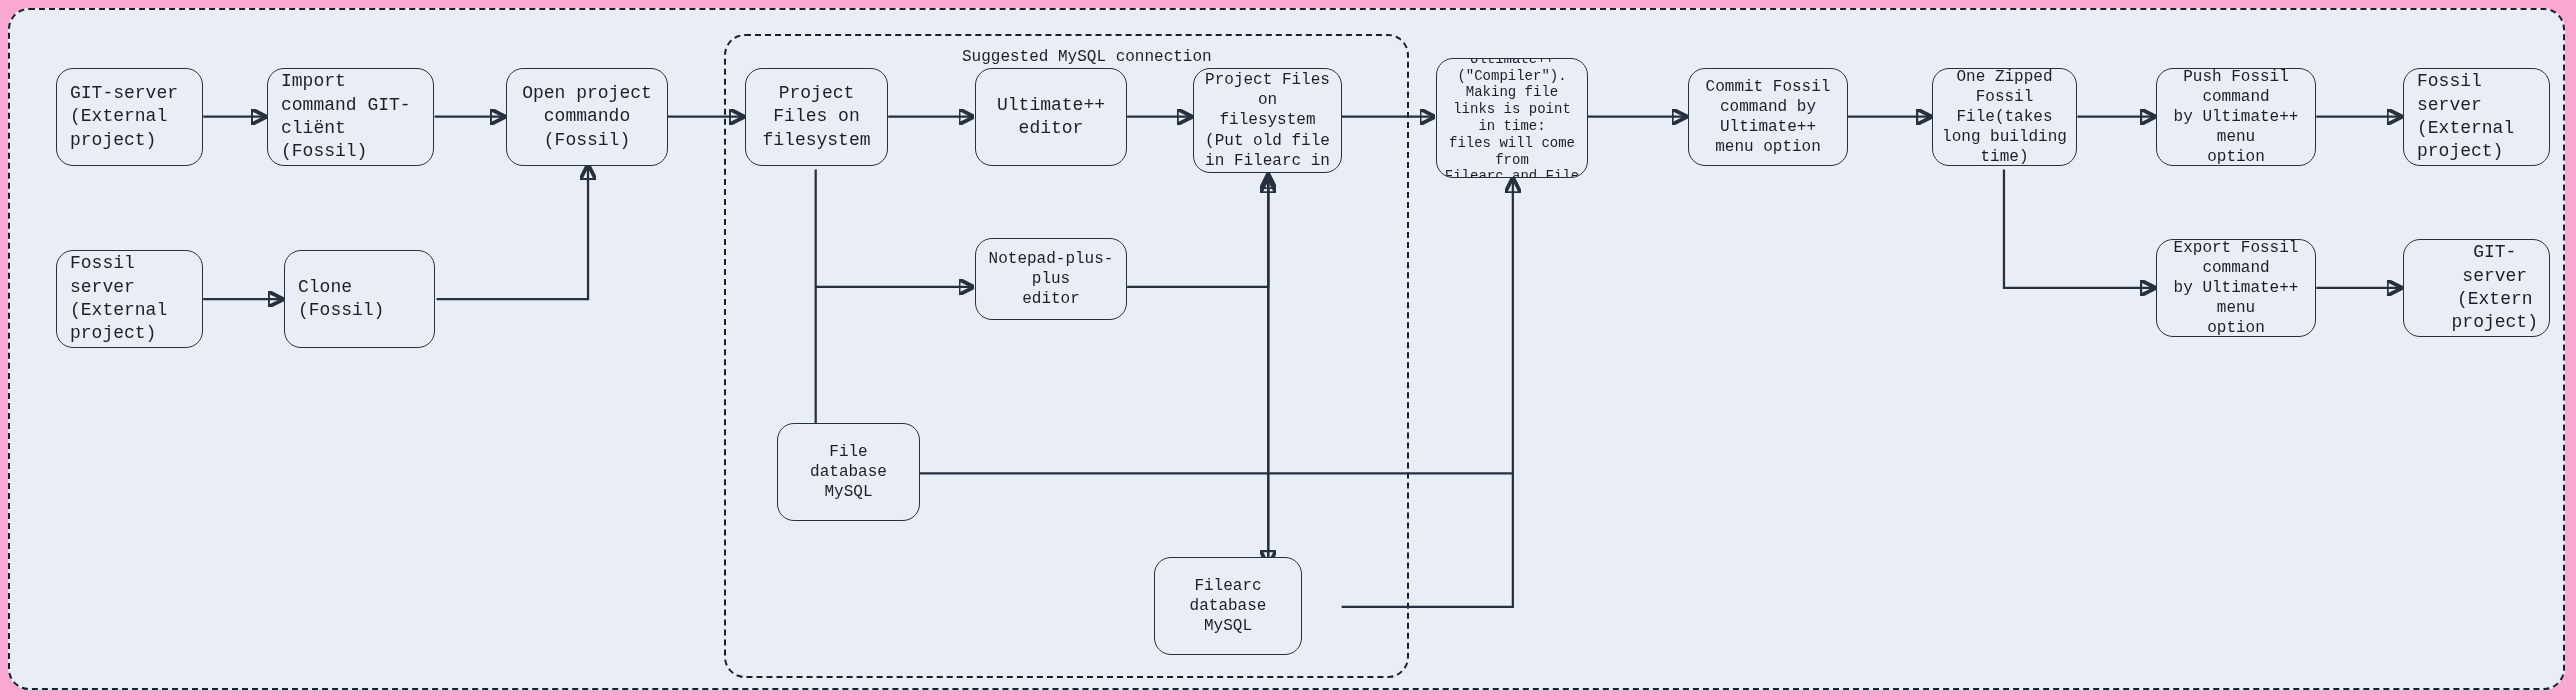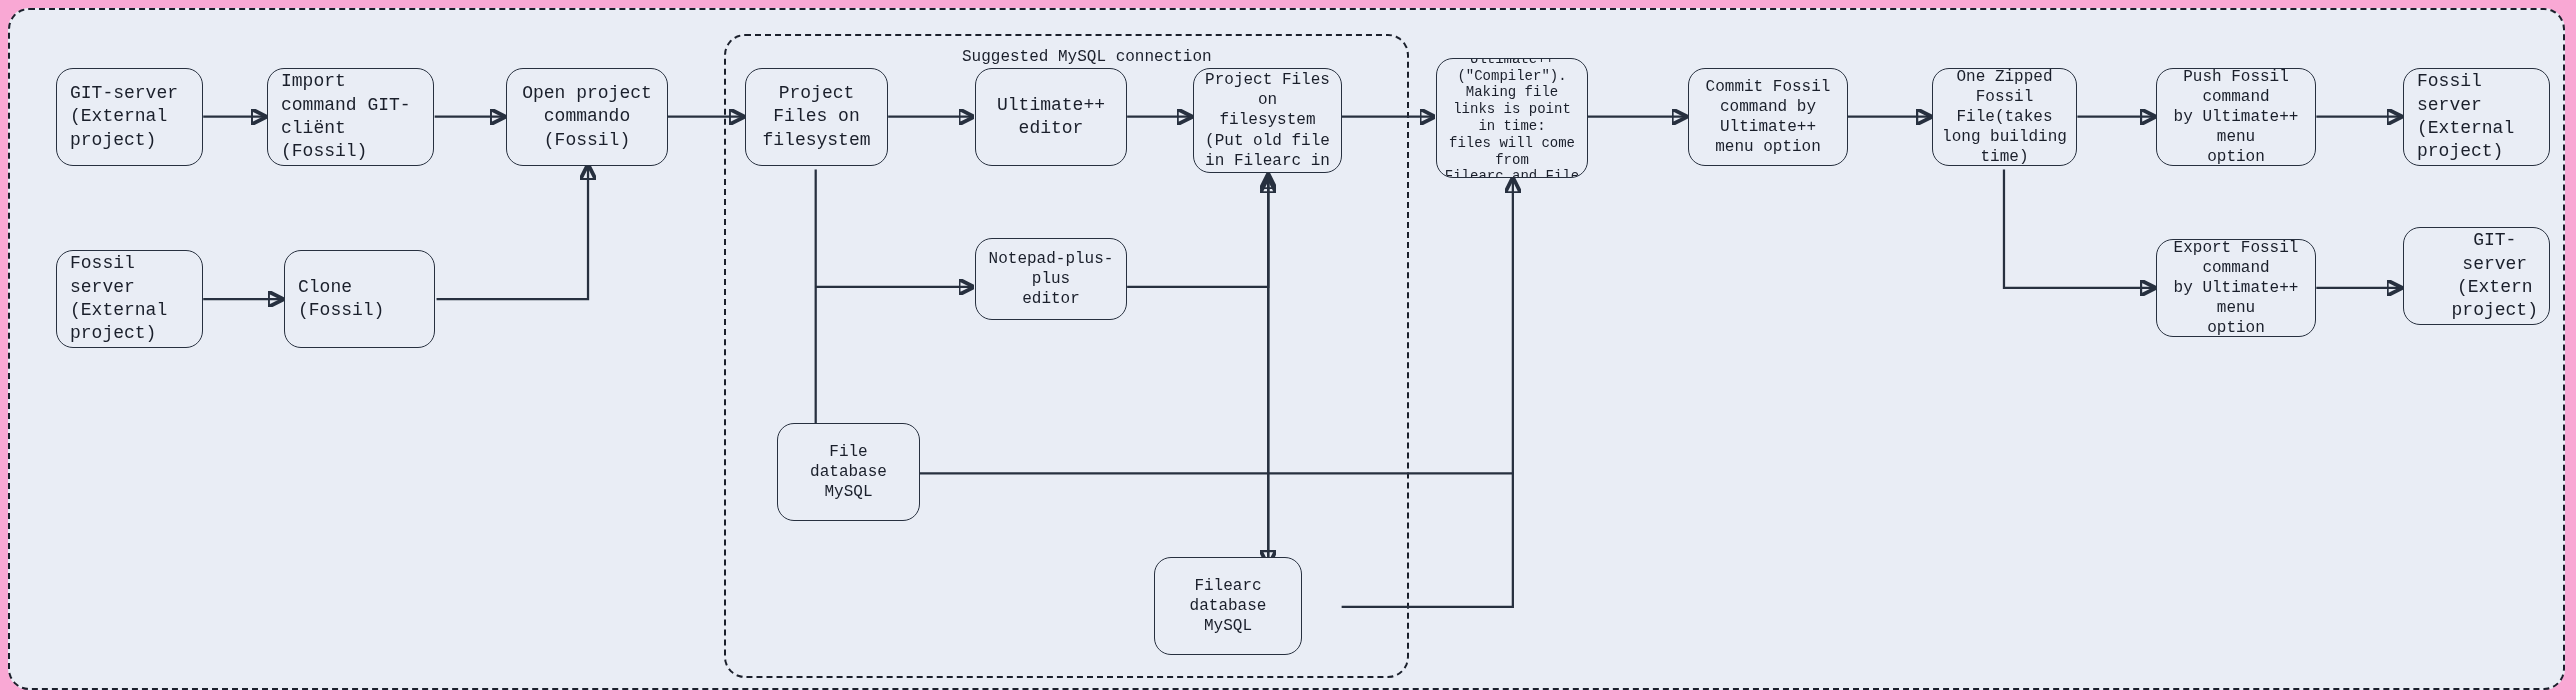--- a/index.html
+++ b/index.html
@@ -226,19 +226,19 @@
     <span class="node-label">Filearc database
 MySQL</span>
   </div>
 
   <div class="node small-text" style="left:2156px; top:239px; width:160px; height:98px;">
     <span class="node-label">Export Fossil command
 by Ultimate++ menu
 option</span>
   </div>
 
-  <div class="node" style="left:2403px; top:227px; width:147px; height:98px;padding-left:44px;">
+  <div class="node" style="left:2403px; top:239px; width:147px; height:98px;padding-left:44px;">
     <span class="node-label">GIT-server (Extern
 project)</span>
   </div>
 
 </div>
 
 
 </body></html>

